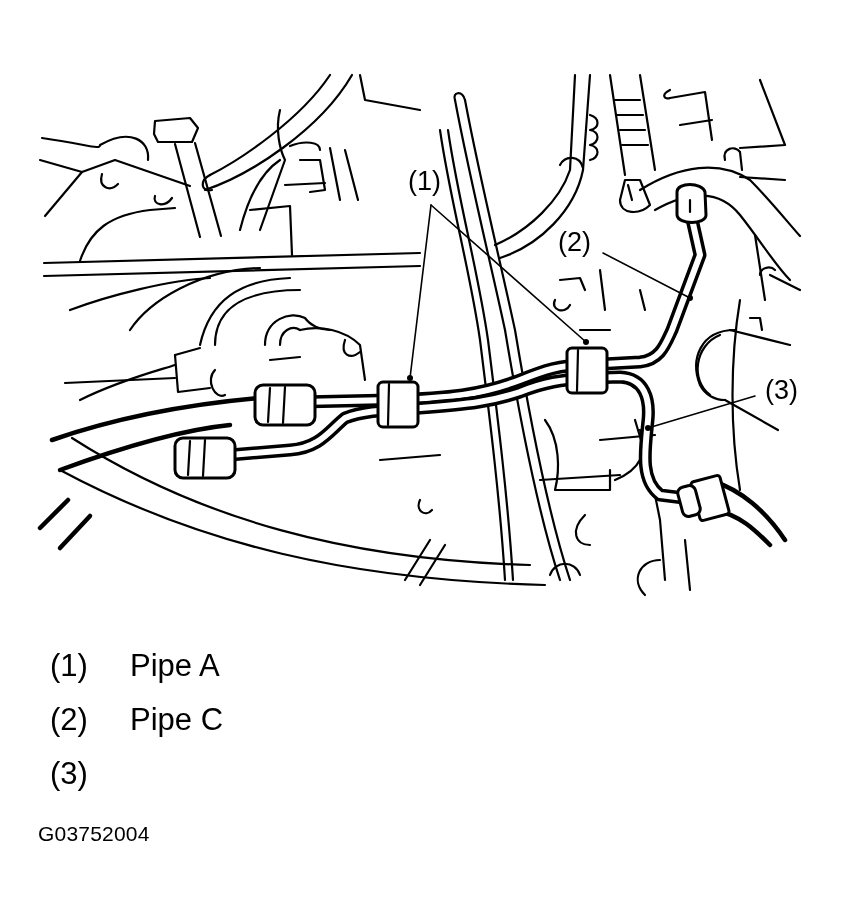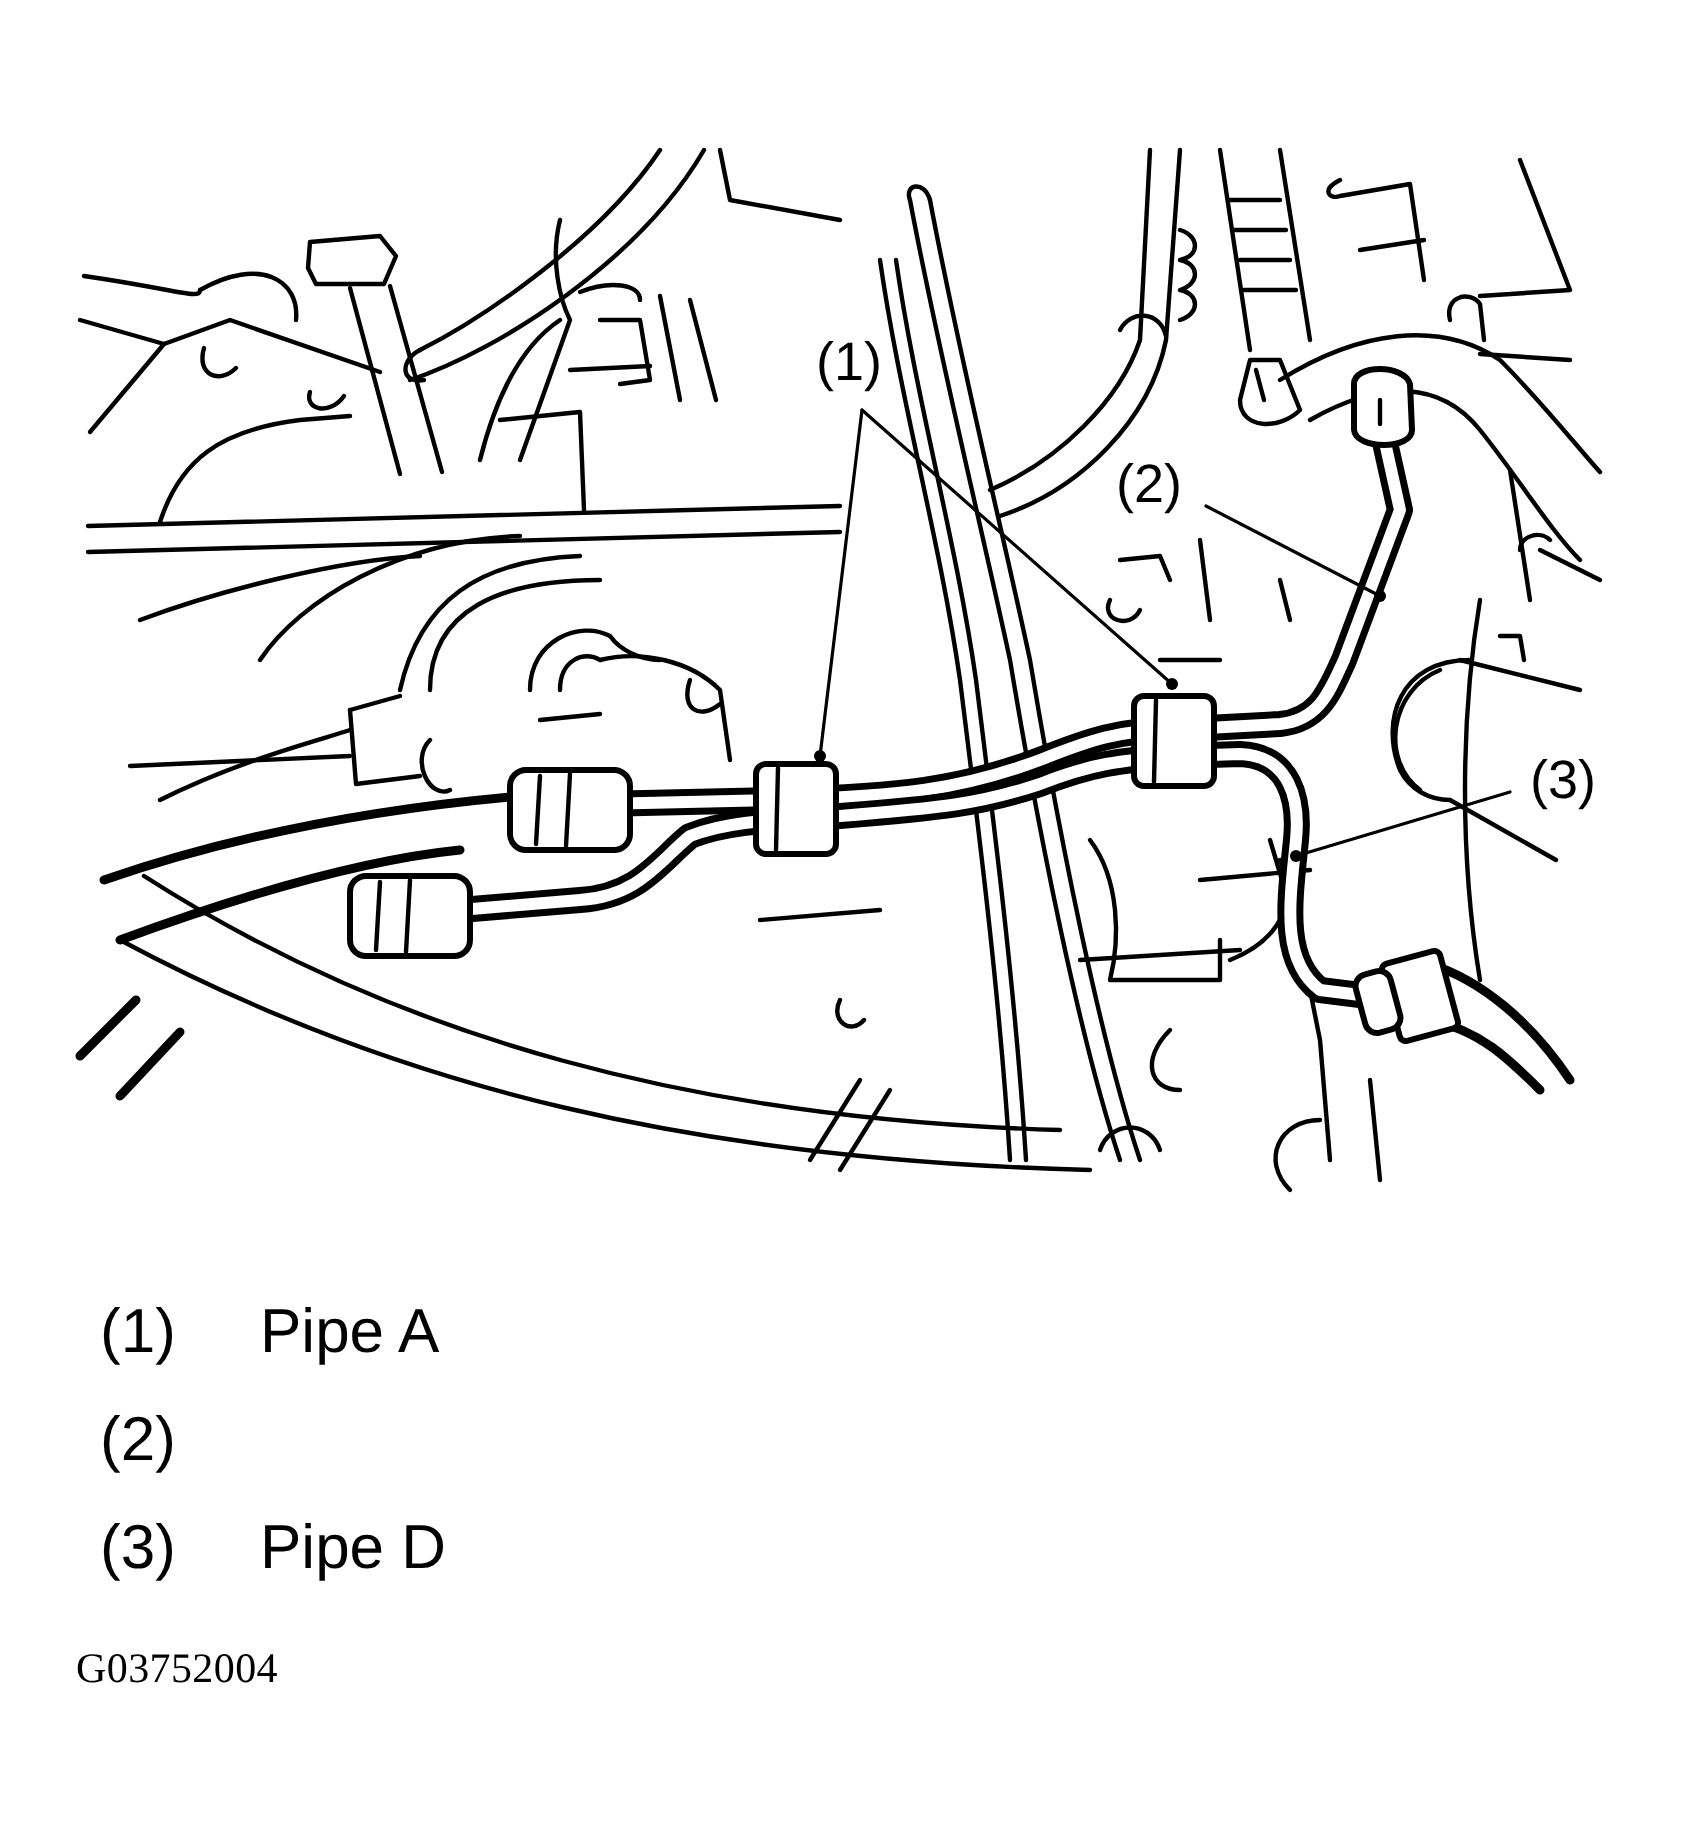--- a/index.html
+++ b/index.html
@@ -13,21 +13,21 @@
     .pipe-out { fill: none; stroke: #000; stroke-width: 13; stroke-linecap: round; stroke-linejoin: round; }
     .pipe-in { fill: none; stroke: #fff; stroke-width: 6; stroke-linecap: round; stroke-linejoin: round; }
     .fill-w { fill: #fff; stroke: #000; stroke-width: 3; stroke-linejoin: round; }
     .callout-text { font-family: "Liberation Sans", sans-serif; font-size: 27px; fill: #000; }
     .dot { fill: #000; }
 
     #legend { position: absolute; left: 50px; top: 648px; }
     .legend-row { display: flex; align-items: baseline; height: 54px; font-size: 31px; }
     .legend-num { width: 80px; }
     .legend-label { }
-    #figure-code { position: absolute; left: 38px; top: 822px; font-size: 21px; letter-spacing: 0.2px; font-family: Liberation Serif, serif; }
+    #figure-code { position: absolute; left: 38px; top: 822px; font-size: 21px; letter-spacing: 0.2px; }
   </style>
 </head>
 <body>
 
 <div id="figure">
   <svg viewBox="0 0 845 600" xmlns="http://www.w3.org/2000/svg">
 
     <g>
 
       <path class="ln" d="M44 263 L420 253"></path>
@@ -196,20 +196,20 @@
   </svg>
 </div>
 
 <div id="legend">
   <div class="legend-row">
     <span class="legend-num">(1)</span>
     <span class="legend-label">Pipe A</span>
   </div>
   <div class="legend-row">
     <span class="legend-num">(2)</span>
+    <span class="legend-label">Pipe C</span>
   </div>
   <div class="legend-row">
     <span class="legend-num">(3)</span>
-    <span class="legend-label">Pipe D</span>
   </div>
 </div>
 
 <div id="figure-code">G03752004</div>
 
 </body></html>

